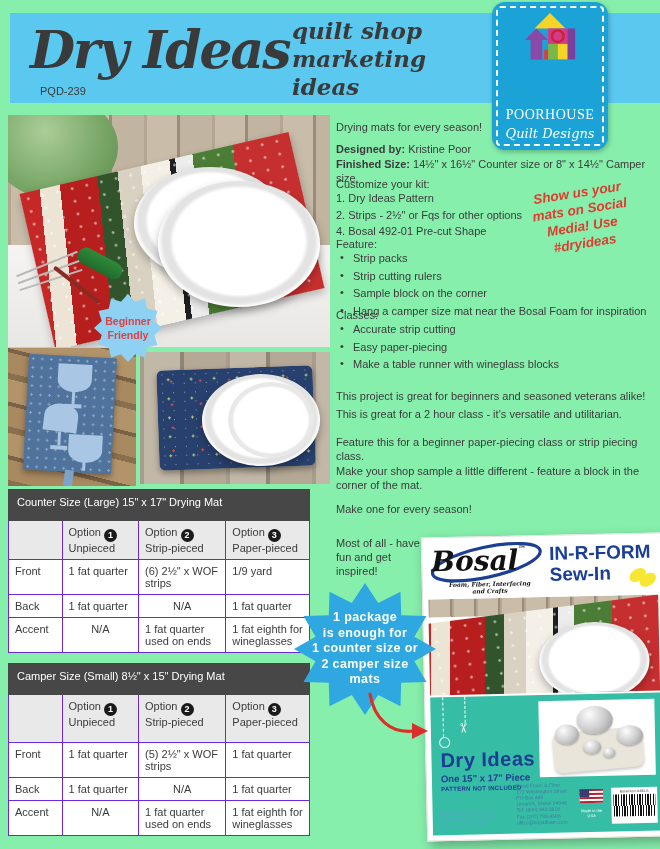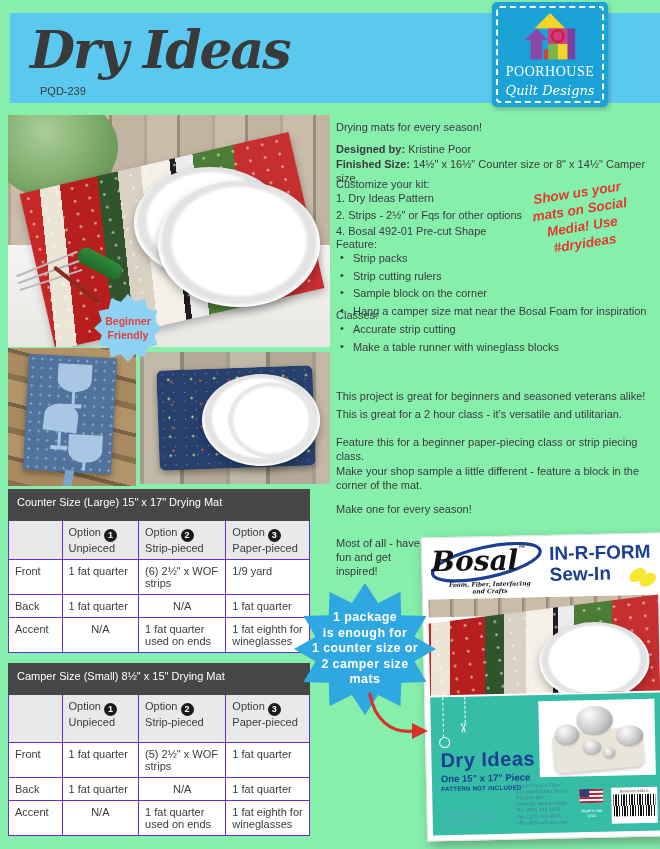--- a/index.html
+++ b/index.html
@@ -6,22 +6,22 @@
   .page{position:relative;width:660px;height:849px;background:#86efac;overflow:hidden;
         font-family:"Liberation Sans",sans-serif;color:#3b3b3b;}
 
   
   .banner{position:absolute;left:10px;top:13px;right:0;height:90px;background:#5bc8f0;}
   .title{position:absolute;left:20px;top:6px;font-family:"DejaVu Serif",serif;
          font-weight:bold;font-style:italic;font-size:52px;color:#3a3a3a;letter-spacing:-2px;}
   .sku{position:absolute;left:30px;top:72px;font-size:11px;color:#3a3a3a;}
   .subtitle{position:absolute;left:282px;top:4px;font-family:"DejaVu Serif",serif;
             font-weight:bold;font-style:italic;font-size:23px;line-height:28px;color:#3a3a3a;}
-  .logo{position:absolute;left:492px;top:2px;width:116px;height:105px;background:#1ba3d7;
-        border-radius:5px;box-shadow:1px 2px 5px rgba(0,0,0,.25);z-index:3;}
+  .logo{position:absolute;left:492px;top:2px;width:116px;height:148px;background:#1ba3d7;
+        border-radius:13px;box-shadow:1px 2px 5px rgba(0,0,0,.25);z-index:3;}
   .logo::after{content:"";position:absolute;inset:4px;border:2px dashed #fff;border-radius:4px;}
   .logo-house{position:absolute;left:28px;top:9px;width:60px;height:60px;}
   .logo-t1{position:absolute;left:0;right:0;bottom:27px;text-align:center;color:#fff;
            font-family:"Liberation Serif",serif;font-size:14px;letter-spacing:.5px;}
   .logo-t2{position:absolute;left:0;right:0;bottom:9px;text-align:center;color:#fff;
            font-family:"DejaVu Serif",serif;font-style:italic;font-size:13px;}
 
   
   .photo-main{position:absolute;left:8px;top:115px;width:322px;height:232px;overflow:hidden;z-index:1;}
   .wood-v{position:absolute;left:0;top:0;right:0;height:132px;
@@ -158,20 +158,25 @@
     background:repeating-linear-gradient(90deg,#111 0 1px,#fff 1px 2px,#111 2px 4px,#fff 4px 5px,#111 5px 6px,#fff 6px 8px);}
 </style>
 </head>
 <body>
 
 <div class="page">
 
   <div class="banner">
     <div class="title">Dry Ideas</div>
     <div class="sku">PQD-239</div>
+    <div class="subtitle">
+      <div>quilt shop</div>
+      <div>marketing</div>
+      <div>ideas</div>
+    </div>
   </div>
 
   <div class="logo">
     <svg class="logo-house" viewBox="0 0 60 62">
       <polygon points="30,2 46,18 14,18" fill="#f5d327"></polygon>
       <polygon points="4,30 16,18 28,30 22,30 22,50 10,50 10,30" fill="#8a49a8"></polygon>
       <rect x="28" y="18" width="20" height="16" fill="#d33a8c"></rect>
       <circle cx="38" cy="26" r="6" fill="none" stroke="#cc2233" stroke-width="2.5"></circle>
       <rect x="48" y="18" width="8" height="32" fill="#7b3fa0"></rect>
       <rect x="28" y="34" width="10" height="16" fill="#7ab648"></rect>
@@ -249,20 +254,21 @@
   <ul class="plain bullets tx" style="top:251px;">
     <li>Strip packs</li>
     <li>Strip cutting rulers</li>
     <li>Sample block on the corner</li>
     <li>Hang a camper size mat near the Bosal Foam for inspiration</li>
   </ul>
 
   <div class="tx" style="top:308px;">Classes:</div>
   <ul class="plain bullets tx" style="top:322px;">
     <li>Accurate strip cutting</li>
+    <li>Easy paper-piecing</li>
     <li>Make a table runner with wineglass blocks</li>
   </ul>
 
   <div class="tx" style="top:389px;">This project is great for beginners and seasoned veterans alike!</div>
   <div class="tx" style="top:407px;">This is great for a 2 hour class - it’s versatile and utilitarian.</div>
   <div class="tx" style="top:435px;">Feature this for a beginner paper-piecing class or strip piecing class.</div>
   <div class="tx" style="top:464px;width:310px;">Make your shop sample a little different - feature a block in the corner of the mat.</div>
   <div class="tx" style="top:502px;">Make one for every season!</div>
   <div class="tx" style="top:536px;width:96px;">Most of all - have fun and get inspired!</div>
 

